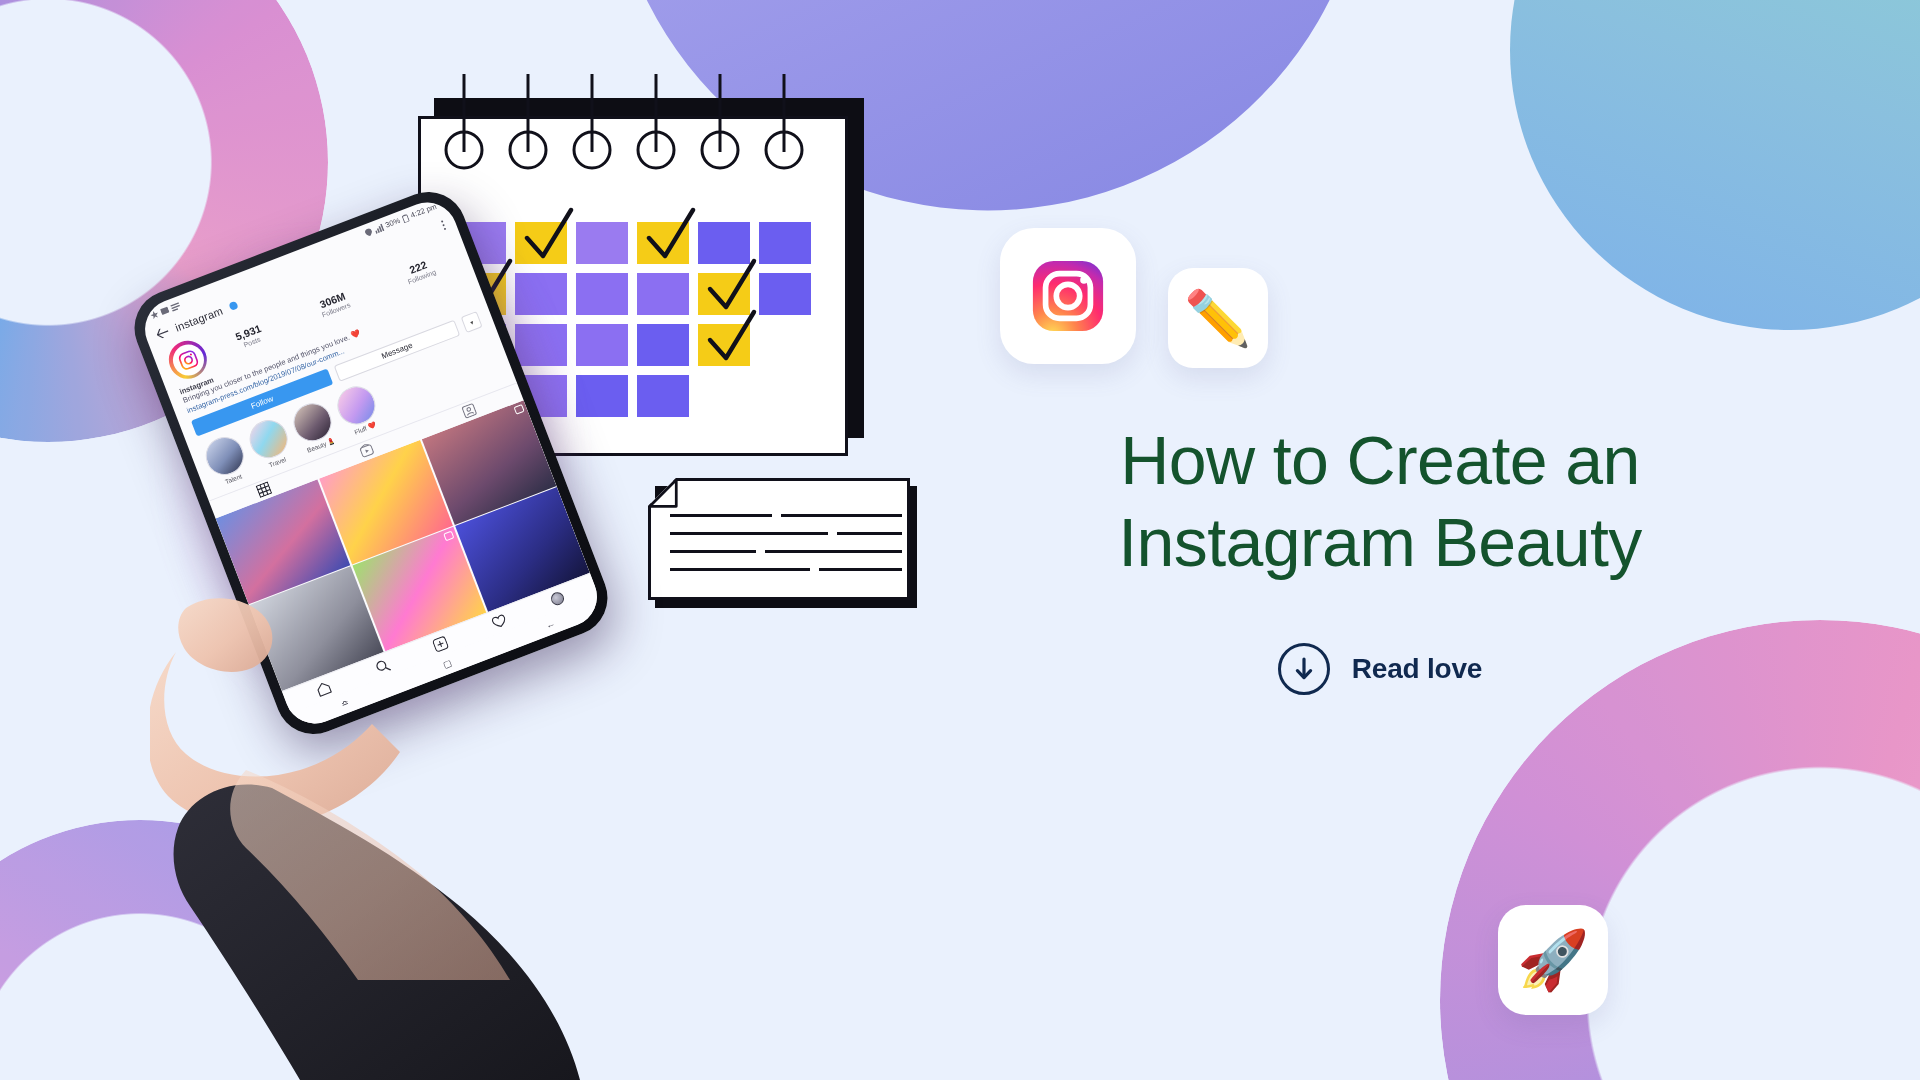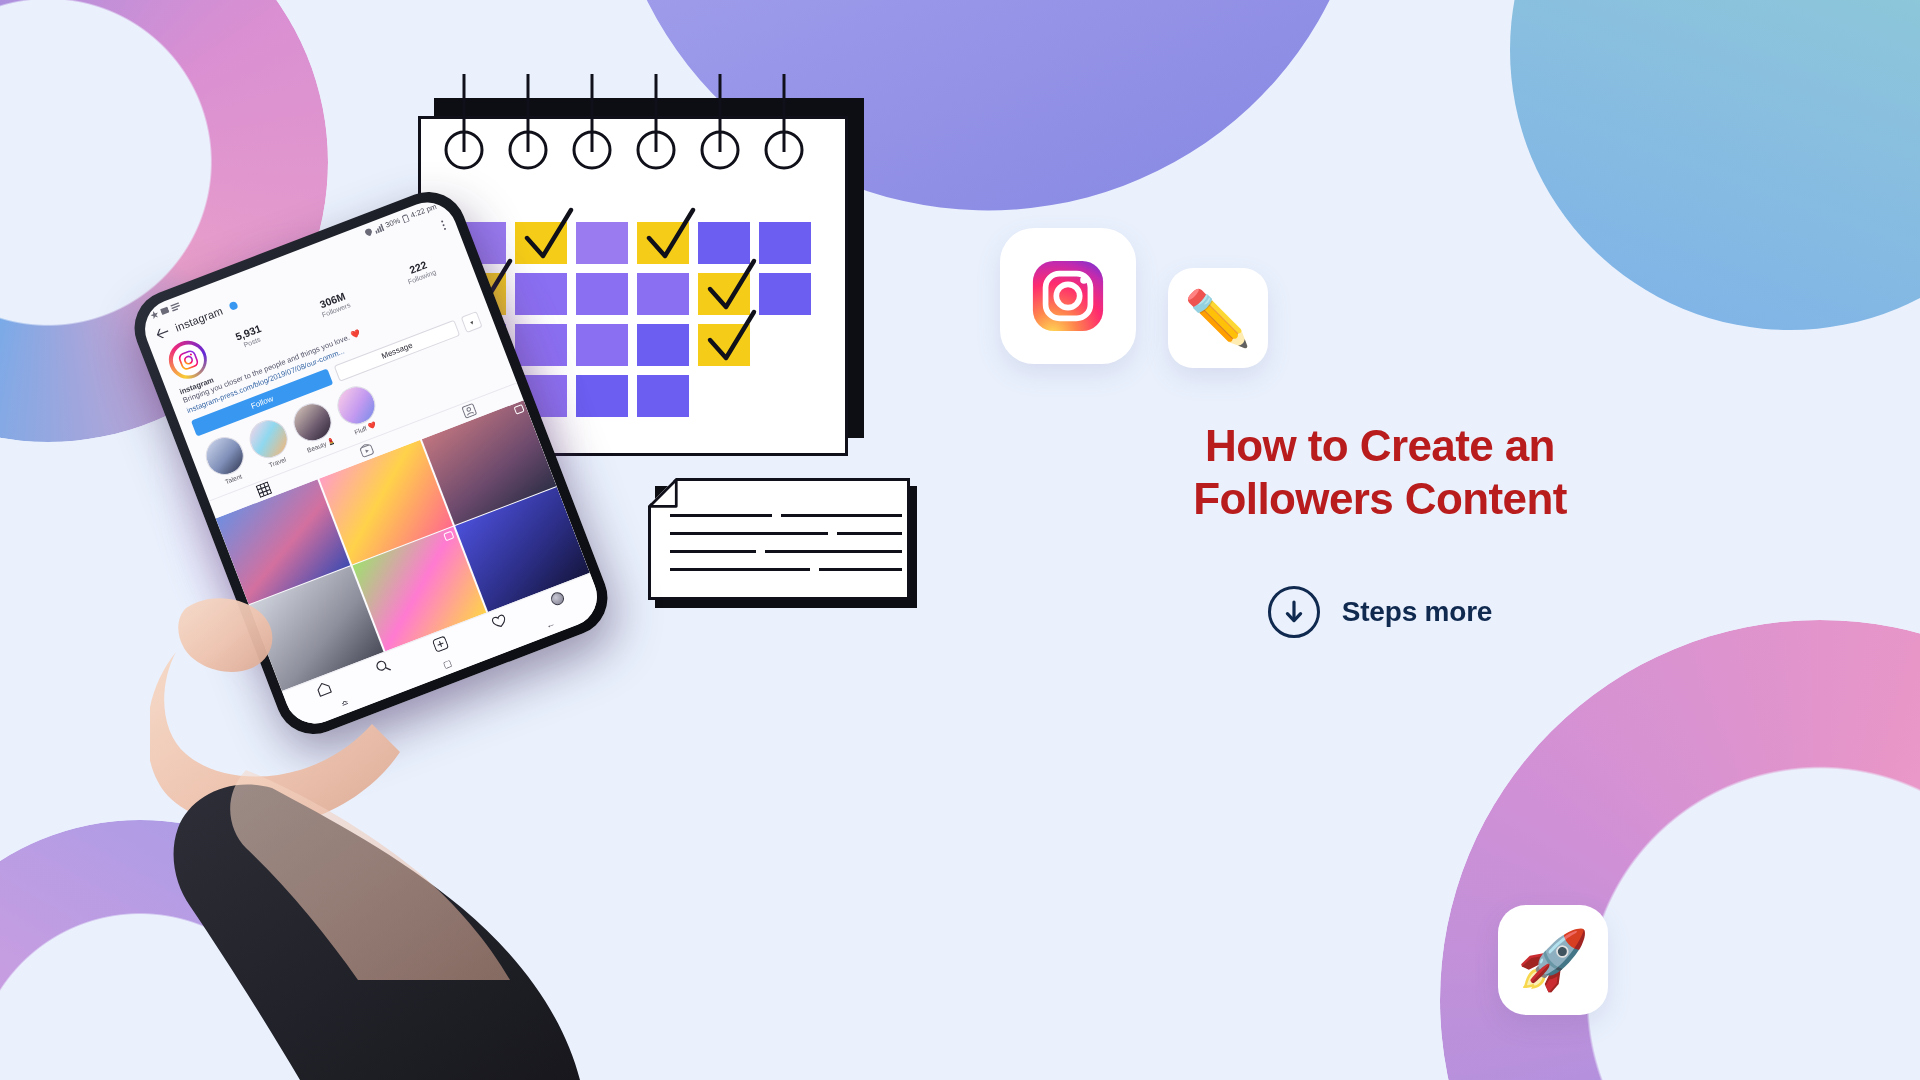--- a/index.html
+++ b/index.html
@@ -203,21 +203,21 @@
   }
   .badge-ig { left:1000px; top:228px; width:136px; height:136px; border-radius:34px; }
   .badge-pencil { left:1168px; top:268px; width:100px; height:100px; border-radius:25px; font-size:54px; }
   .badge-rocket { left:1498px; top:905px; width:110px; height:110px; border-radius:28px; font-size:58px; }
   .emoji { line-height:1; }
 
   
   .content { position:absolute; left:1000px; top:420px; width:760px; }
   .headline {
     font-family:"Liberation Sans", sans-serif;
-    font-size:44px; font-weight:bold; color:#b91c1c; line-height:1.20;
+    font-size:68px; font-weight:normal; color:#14532d; line-height:1.20;
     letter-spacing:-.6px; text-align:center;
   }
   .headline-line { display:block; }
   .cta {
     margin-top:60px; display:flex; align-items:center; justify-content:center; gap:22px;
     cursor:pointer; width:max-content; margin-left:auto; margin-right:auto;
   }
   .cta-circle {
     width:52px; height:52px; border-radius:50%; border:3.4px solid #10294f;
     display:flex; align-items:center; justify-content:center; flex:0 0 auto;
@@ -563,26 +563,26 @@
     <span class="emoji">✏️</span>
   </div>
 
   <div class="app-badge badge-rocket">
     <span class="emoji">🚀</span>
   </div>
 
   <div class="content">
     <h1 class="headline">
       <span class="headline-line">How to Create an</span>
-      <span class="headline-line">Followers Content</span>
+      <span class="headline-line">Instagram Beauty</span>
     </h1>
     <div class="cta">
       <span class="cta-circle">
         <svg width="26" height="26" viewBox="0 0 26 26">
           <line x1="13" y1="3" x2="13" y2="21" stroke="#10294f" stroke-width="3.2" stroke-linecap="round"></line>
           <path d="M6.4 14.6 L13 21.6 L19.6 14.6" fill="none" stroke="#10294f" stroke-width="3.2" stroke-linecap="round" stroke-linejoin="round"></path>
         </svg>
       </span>
-      <span class="cta-label">Steps more</span>
+      <span class="cta-label">Read love</span>
     </div>
   </div>
 
 </div>
 
 </body></html>

